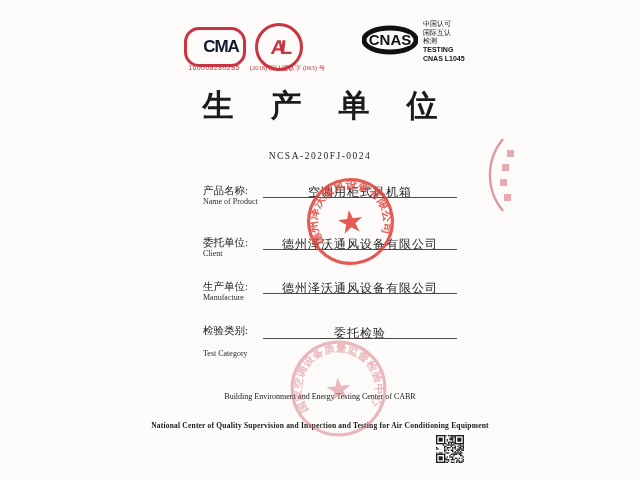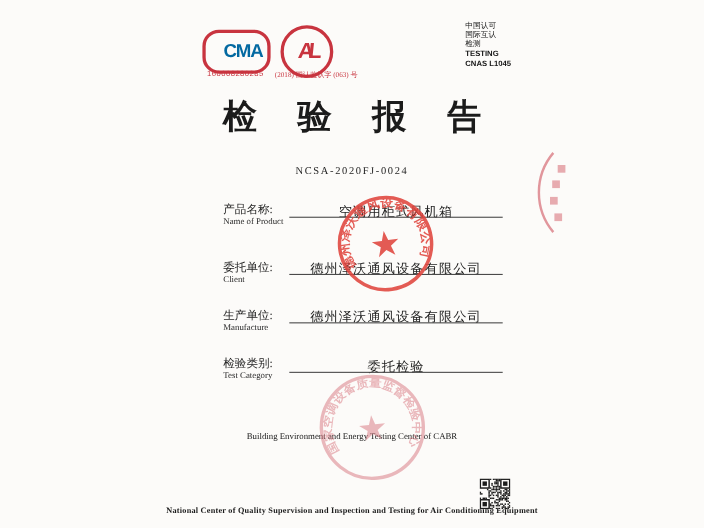--- a/index.html
+++ b/index.html
@@ -3,21 +3,21 @@
 <meta charset="utf-8">
 <style>
   html,body{margin:0;padding:0;background:#e8e8e6;}
   .page{position:relative;width:640px;height:480px;background:#fcfbf9;overflow:hidden;
         font-family:"Liberation Serif",serif;color:#222;}
   .abs{position:absolute;}
   
   .cma-box{left:184px;top:27px;width:56px;height:34px;border:3px solid #c8343f;border-radius:15px;
            display:flex;align-items:center;justify-content:center;}
   .cma-box span{font-family:"Liberation Sans",sans-serif;font-weight:900;font-size:17px;
-                color:#0369a1;letter-spacing:-1px;margin-left:12px;}
+                color:#0f172a;letter-spacing:-1px;margin-left:12px;}
   .cma-num{left:181px;top:64px;width:66px;text-align:center;font-size:7px;color:#c8343f;
            font-family:"Liberation Sans",sans-serif;letter-spacing:.4px;}
   .cal-circle{left:255px;top:23px;width:42px;height:42px;border:3px solid #c8343f;border-radius:50%;
               display:flex;align-items:center;justify-content:center;}
   .cal-circle span{font-family:"Liberation Sans",sans-serif;font-weight:900;font-size:20px;
                    color:#c8343f;letter-spacing:-5px;transform:skewX(-6deg);}
   .cal-cap{left:240px;top:64px;width:95px;text-align:center;font-size:6.5px;color:#c8343f;}
   .ilac-circle{left:317px;top:18px;width:44px;height:44px;border:2px solid #3a3a3a;border-radius:50%;
                background:repeating-linear-gradient(0deg,rgba(70,70,70,.28) 0 1px,transparent 1px 4px);
                overflow:hidden;}
@@ -50,68 +50,74 @@
   .org-cn{left:0;top:372px;width:100%;text-align:center;font-family:"Liberation Sans",sans-serif;
           font-weight:700;font-size:15px;letter-spacing:1px;color:#131313;}
   .org-en{left:0;top:392px;width:100%;text-align:center;font-weight:normal;font-size:8px;color:#1a1a1a;}
   .center-row{left:0;top:401px;width:100%;display:flex;align-items:center;justify-content:center;}
   .ncsa-logo{font-family:"Liberation Sans",sans-serif;font-style:italic;font-weight:900;margin-right:4px;}
   .ncsa-n{color:#e2838d;font-size:15px;}
   .ncsa-csa{color:#c2c2c0;font-size:12px;letter-spacing:-.5px;}
   .center-cn{font-family:"Liberation Sans",sans-serif;font-weight:700;font-size:13px;
              letter-spacing:6.5px;color:#151515;}
   .center-en{left:0;top:421px;width:100%;text-align:center;font-weight:bold;font-size:7.5px;
-             color:#1a1a1a;letter-spacing:.2px;margin-top:38px;}
+             color:#1a1a1a;letter-spacing:.2px;}
   .qr{left:436px;top:435px;width:28px;height:28px;}
 </style>
 </head>
 <body>
 
 <div class="page">
 
   <div class="abs cma-box">
     <span>CMA</span>
   </div>
   <div class="abs cma-num">160008280285</div>
 
   <div class="abs cal-circle">
     <span>AL</span>
   </div>
   <div class="abs cal-cap">(2018) 国认监认字 (063) 号</div>
 
 
+  <div class="abs cnas-wrap">
+    <svg width="56" height="34" viewBox="0 0 56 34">
+      <ellipse cx="28" cy="16" rx="26" ry="12" fill="none" stroke="#111" stroke-width="5"></ellipse>
+      <text x="28" y="21" text-anchor="middle" font-family="Liberation Sans, sans-serif" font-weight="900" font-size="15" fill="#111" stroke="#fcfbf9" stroke-width="2.5" paint-order="stroke">CNAS</text>
+    </svg>
+  </div>
 
   <div class="abs accred">
     <div>中国认可</div>
     <div>国际互认</div>
     <div>检测</div>
     <div class="b">TESTING</div>
     <div class="b">CNAS L1045</div>
   </div>
 
-  <div class="abs title-cn">检验报告</div>
+  <div class="abs title-cn">生产单位</div>
   <div class="abs report-no">NCSA-2020FJ-0024</div>
 
   <div class="abs flabel-cn" style="top:184px">产品名称:</div>
   <div class="abs flabel-en" style="top:197px">Name of Product</div>
   <div class="abs fvalue" style="top:184px">空调用柜式风机箱</div>
   <div class="abs fline" style="top:197px"></div>
 
   <div class="abs flabel-cn" style="top:236px">委托单位:</div>
   <div class="abs flabel-en" style="top:249px">Client</div>
   <div class="abs fvalue" style="top:236px">德州泽沃通风设备有限公司</div>
   <div class="abs fline" style="top:249px"></div>
 
   <div class="abs flabel-cn" style="top:280px">生产单位:</div>
   <div class="abs flabel-en" style="top:293px">Manufacture</div>
   <div class="abs fvalue" style="top:280px">德州泽沃通风设备有限公司</div>
   <div class="abs fline" style="top:293px"></div>
 
   <div class="abs flabel-cn" style="top:324px">检验类别:</div>
-  <div class="abs flabel-en" style="top:337px">Test Category</div>
+  <div class="abs flabel-en" style="top:349px">Test Category</div>
   <div class="abs fvalue" style="top:325px">委托检验</div>
   <div class="abs fline" style="top:338px"></div>
 
   <div class="abs seal-main">
     <svg width="93" height="93" viewBox="0 0 100 100">
       <defs>
           <path id="arcMain" d="M 18.8,68 A 36,36 0 1 1 81.2,68" fill="none"></path>
         </defs>
       <circle cx="50" cy="50" r="45" fill="none" stroke="#e0453e" stroke-width="3.4"></circle>
       <text font-size="11" fill="#e0453e" font-family="Liberation Sans, sans-serif" font-weight="bold">

